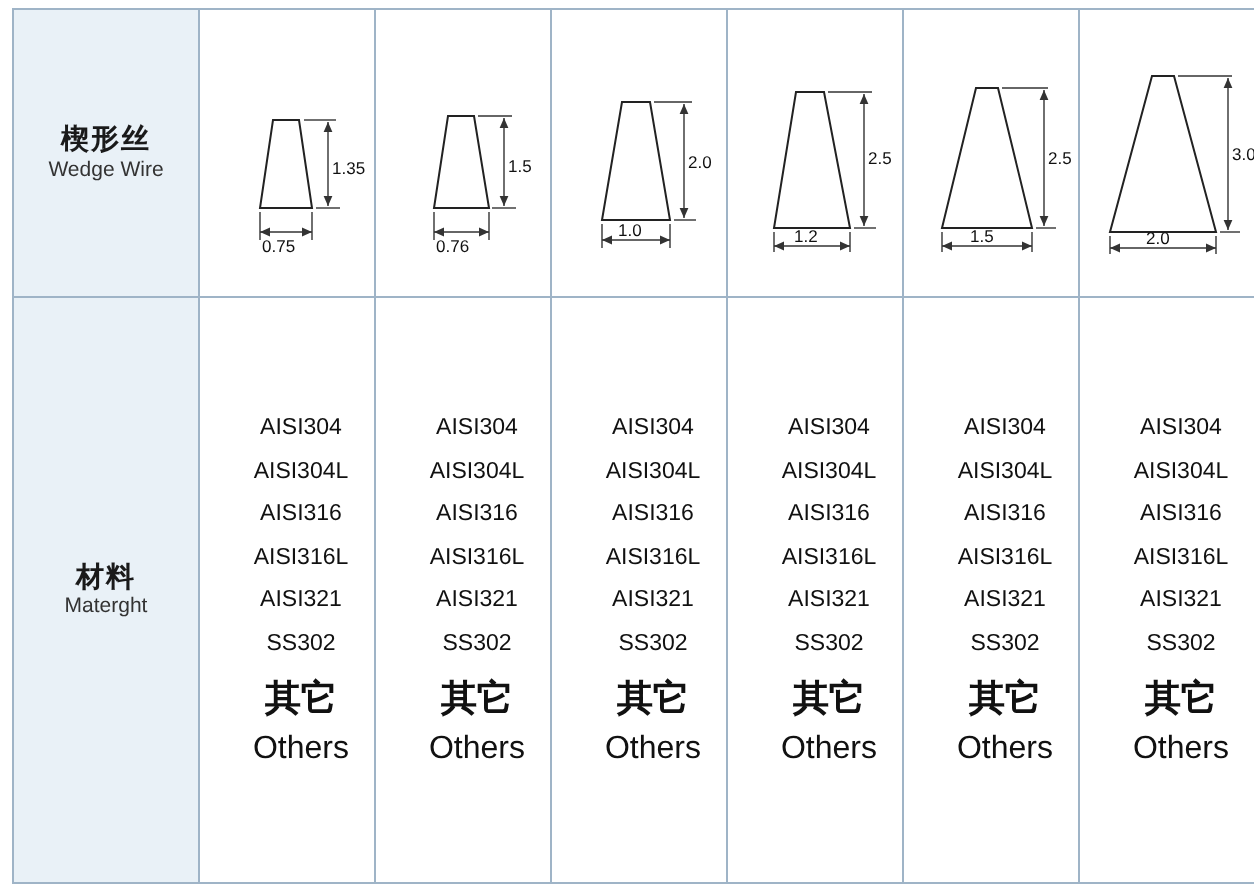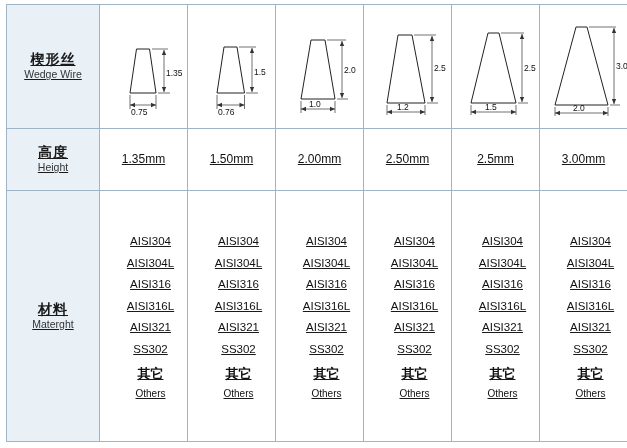--- a/index.html
+++ b/index.html
@@ -20,21 +20,20 @@
     height: 448px;
     box-sizing: border-box;
     padding: 4px 6px 6px 6px;
   }
   table.spec {
     border-collapse: collapse;
     width: 615px;
     height: 438px;
     table-layout: fixed;
     background: #0f766e;
-    text-decoration: underline;
   }
   table.spec td {
     border: 1px solid #9fb4c7;
     text-align: center;
     vertical-align: middle;
     font-size: 11px;
     color: #1a1a1a;
     padding: 0;
   }
   
@@ -89,27 +88,27 @@
     gap: 0;
     padding-left: 14px;
   }
   .matlist .mat {
     font-size: 11.5px;
     line-height: 1.0;
     padding: 5px 0;
     color: #111111;
   }
   .matlist .mat-other-cn {
-    font-size: 13px;
+    font-size: 18px;
     font-weight: bold;
     line-height: 1.1;
     padding-top: 7px;
   }
   .matlist .mat-other-en {
-    font-size: 10px;
+    font-size: 16px;
     line-height: 1.1;
     padding-top: 1px;
     padding-bottom: 2px;
   }
 </style>
 </head>
 <body>
 
 <div class="sheet">
   <table class="spec">
@@ -236,32 +235,20 @@
               <line x1="15" y1="100" x2="68" y2="100" stroke="#333333" stroke-width="0.7"></line>
               <polygon points="15,100 20,97.8 20,102.2" fill="#333333"></polygon>
               <polygon points="68,100 63,97.8 63,102.2" fill="#333333"></polygon>
               <text x="33" y="98" font-family="Liberation Sans, sans-serif" font-size="8.5" fill="#111111">2.0</text>
             </svg>
           </div>
         </td>
       </tr>
 
 
-      <tr class="row-value">
-        <td class="labelcell">
-          <div class="label-cn">高度</div>
-          <div class="label-en">Height</div>
-        </td>
-        <td class="datacell"><span class="value-text">1.35mm</span></td>
-        <td class="datacell"><span class="value-text">1.50mm</span></td>
-        <td class="datacell"><span class="value-text">2.00mm</span></td>
-        <td class="datacell"><span class="value-text">2.50mm</span></td>
-        <td class="datacell"><span class="value-text">2.5mm</span></td>
-        <td class="datacell"><span class="value-text">3.00mm</span></td>
-      </tr>
 
       <tr class="row-material">
         <td class="labelcell">
           <div class="label-cn">材料</div>
           <div class="label-en">Materght</div>
         </td>
 
         <td class="datacell">
           <div class="matlist">
             <div class="mat">AISI304</div>

